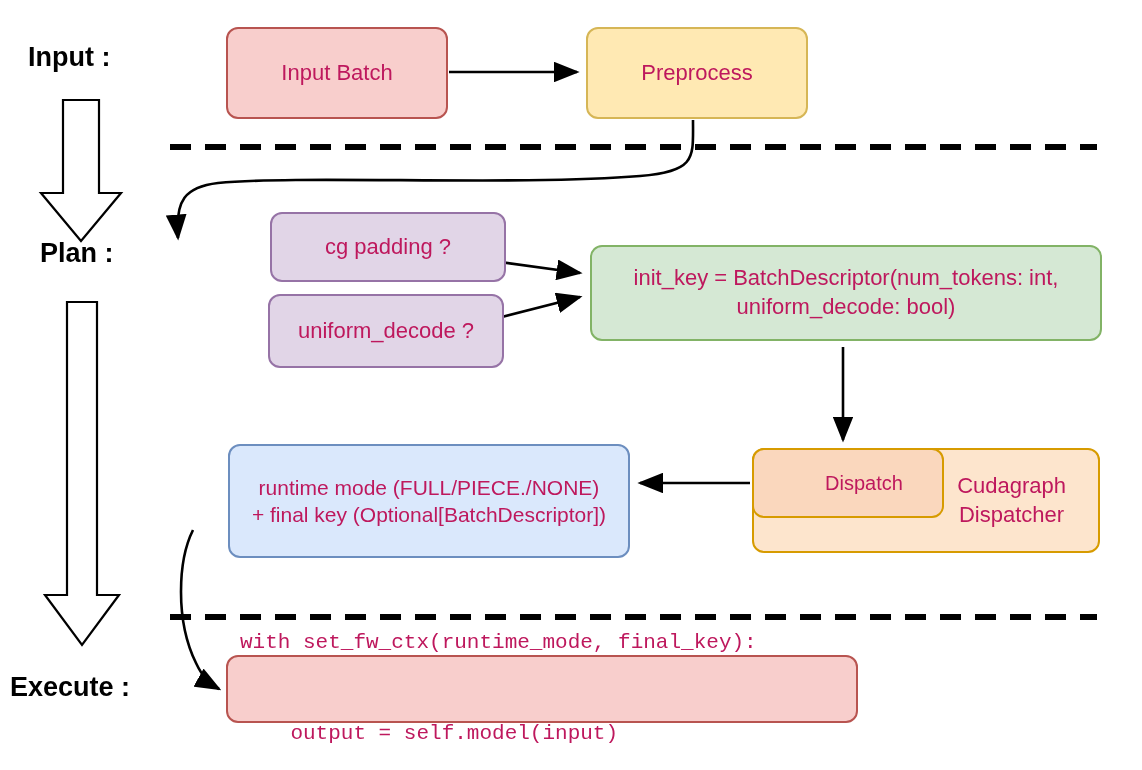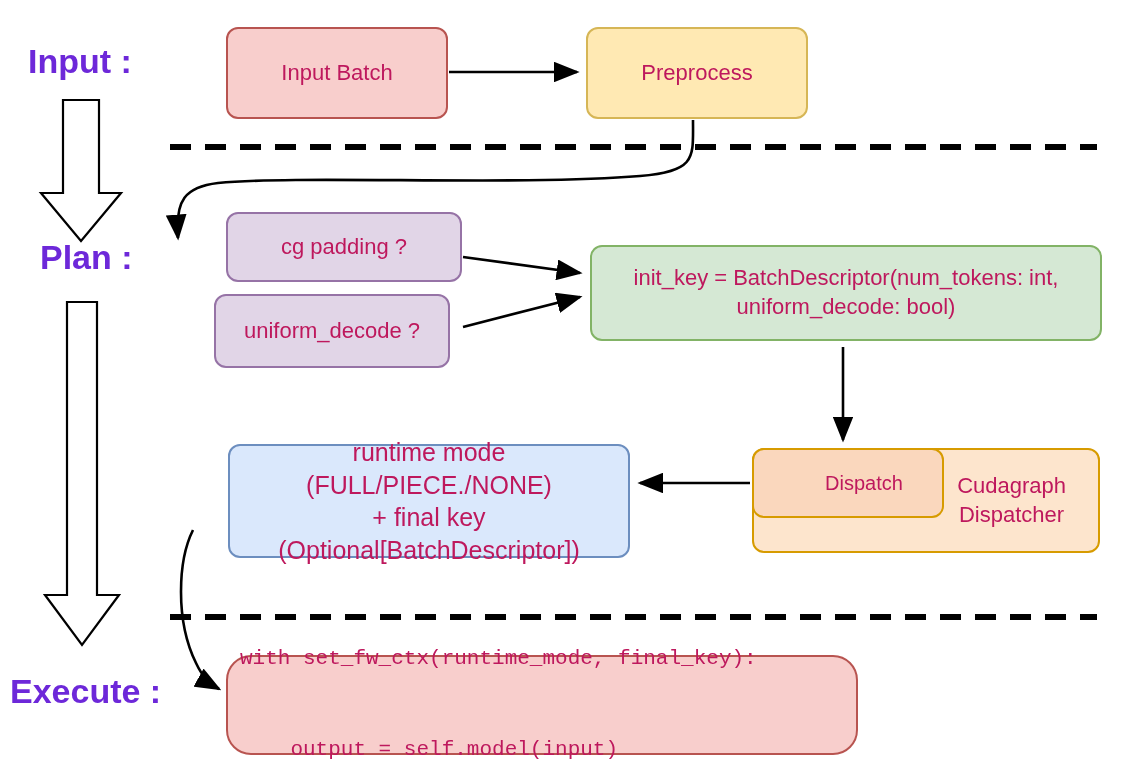--- a/index.html
+++ b/index.html
@@ -20,22 +20,22 @@
     left: 0;
     top: 0;
     width: 1142px;
     height: 770px;
     pointer-events: none;
   }
   .stage-label {
     position: absolute;
     font-family: "Liberation Sans", sans-serif;
     font-weight: bold;
-    font-size: 34px;
-    color: #6d28d9;
+    font-size: 27px;
+    color: #000000;
     white-space: nowrap;
     letter-spacing: 0px;
   }
   .node {
     position: absolute;
     box-sizing: border-box;
     border-radius: 12px;
     border-width: 2px;
     border-style: solid;
     display: flex;
@@ -61,20 +61,21 @@
     background: #f8cecc;
     border-color: #b85450;
   }
   .node-yellow {
     background: #ffe9b3;
     border-color: #d6b656;
   }
   .node-purple {
     background: #e1d5e7;
     border-color: #9673a6;
+    margin-left: 44px;
   }
   .node-green {
     background: #d5e8d4;
     border-color: #82b366;
   }
   .node-blue {
     background: #dae8fc;
     border-color: #6c8ebf;
   }
   .node-orange-outer {
@@ -139,49 +140,49 @@
   </div>
 
   <div class="node node-yellow" style="left:586px; top:27px; width:222px; height:92px;">
     <span>Preprocess</span>
   </div>
 
   <div class="node node-purple" style="left:226px; top:212px; width:236px; height:70px;">
     <span>cg padding ?</span>
   </div>
 
-  <div class="node node-purple" style="left:214px; top:294px; width:236px; height:74px;">
+  <div class="node node-purple" style="left:224px; top:294px; width:236px; height:74px;">
     <span>uniform_decode ?</span>
   </div>
 
   <div class="node node-green" style="left:590px; top:245px; width:512px; height:96px;">
     <div>
       <div>init_key = BatchDescriptor(num_tokens: int,</div>
       <div>uniform_decode: bool)</div>
     </div>
   </div>
 
-  <div class="node node-blue" style="left:228px; top:444px; width:402px; height:114px; font-size:25px;">
+  <div class="node node-blue" style="left:228px; top:444px; width:402px; height:114px; font-size:21px;">
     <div>
       <div>runtime mode (FULL/PIECE./NONE)</div>
       <div>+ final key (Optional[BatchDescriptor])</div>
     </div>
   </div>
 
   <div class="node node-orange-outer" style="left:752px; top:448px; width:348px; height:105px;">
     <div class="outer-label">
       <div>Cudagraph</div>
       <div>Dispatcher</div>
     </div>
   </div>
 
   <div class="node node-orange-inner" style="left:752px; top:448px; width:192px; height:70px; font-size:20px;padding-left:42px;">
     <span>Dispatch</span>
   </div>
 
-  <div class="node node-pink code" style="left:226px; top:655px; width:632px; height:100px;border-radius:25px;">
+  <div class="node node-pink code" style="left:226px; top:655px; width:632px; height:68px;">
     <div>
       <div>with set_fw_ctx(runtime_mode, final_key):</div>
       <div>    output = self.model(input)</div>
     </div>
   </div>
 
 </div>
 
 </body></html>

